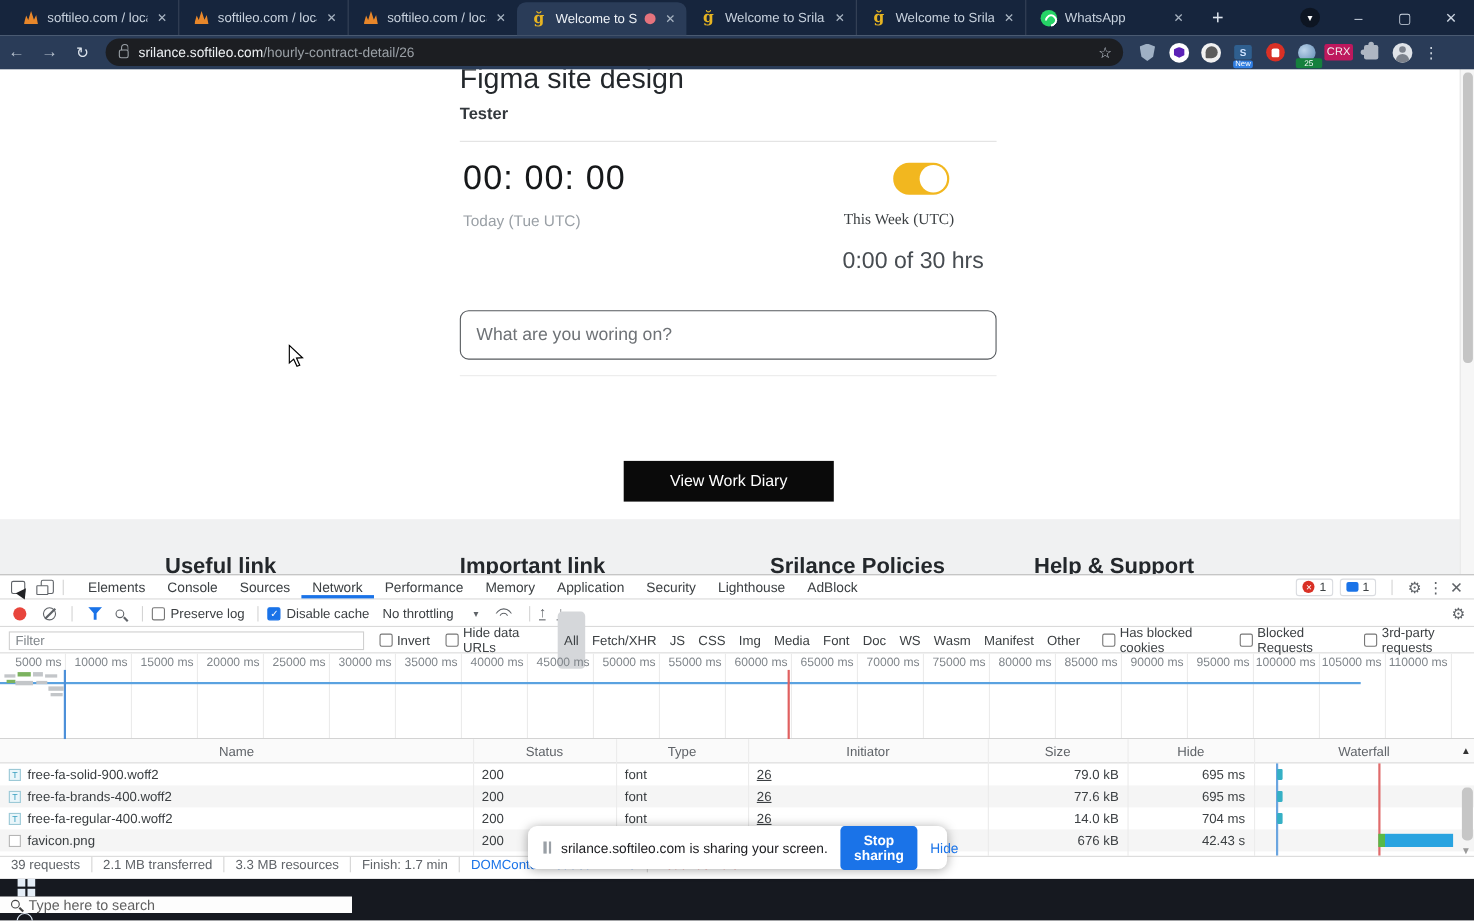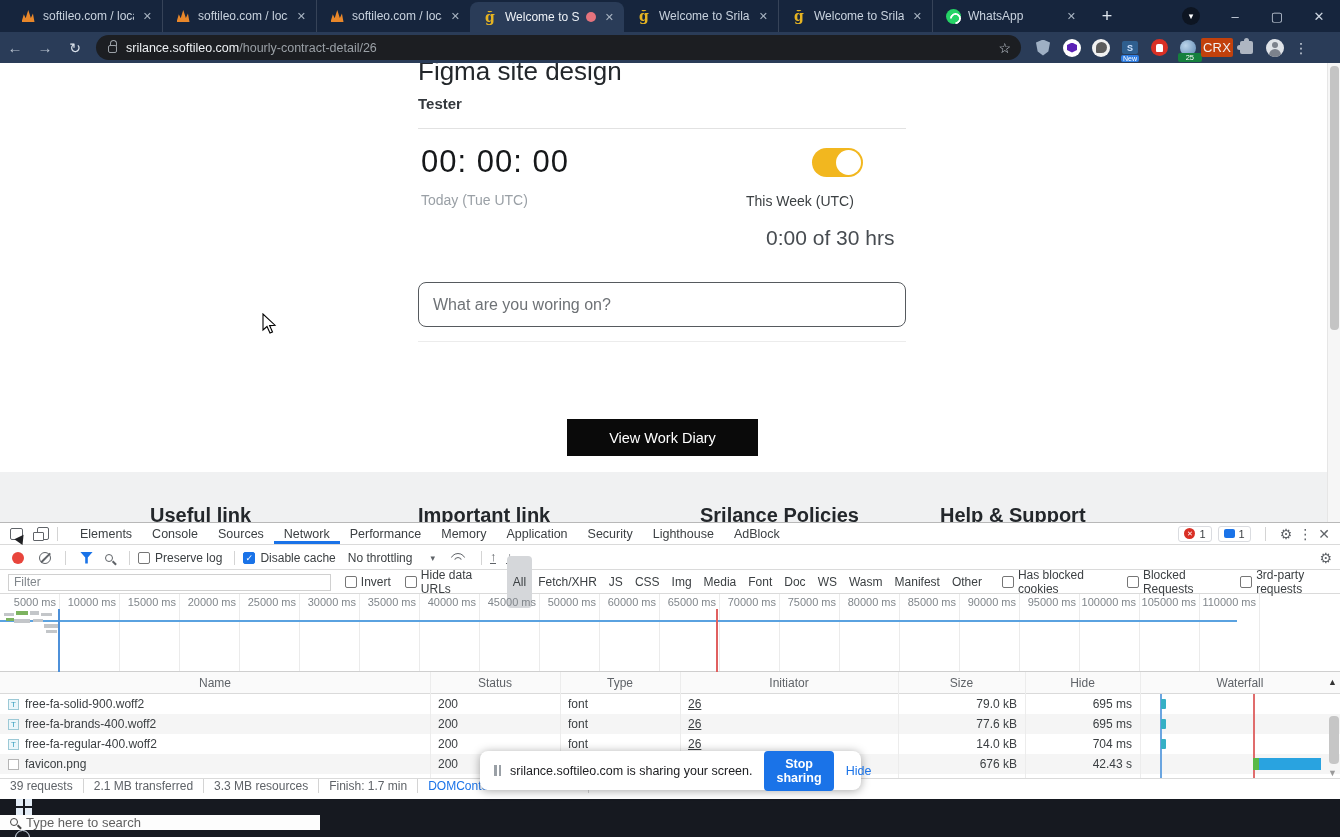--- a/index.html
+++ b/index.html
@@ -43,39 +43,39 @@
   .ic-purple { width:18px; height:18px; background:#fff; border-radius:50%; display:flex; align-items:center; justify-content:center; }
   .ic-purple i { width:10px; height:10px; background:#5b21b6; clip-path:polygon(50% 0,100% 25%,100% 75%,50% 100%,0 75%,0 25%); }
   .ic-gray { width:18px; height:18px; background:#f1f1f1; border-radius:50%; display:flex; align-items:center; justify-content:center; }
   .ic-gray i { width:11px; height:11px; background:#5c5c5c; border-radius:50% 50% 50% 10%; }
   .ic-s { width:16px; height:13px; background:#2f5f8f; color:#cfe3ff; font-size:9px; font-weight:bold; display:flex; align-items:center; justify-content:center; border-radius:2px; }
   .badge-new { position:absolute; left:1px; bottom:-4px; background:#2f7de1; color:#fff; font-size:7px; padding:0 2px; border-radius:2px; }
   .ic-hand { width:17px; height:17px; background:#d93025; border-radius:50%; display:flex; align-items:center; justify-content:center; }
   .ic-hand i { width:7px; height:8px; background:#fff; border-radius:2px 2px 1px 1px; }
   .ic-globe { width:16px; height:16px; border-radius:50%; background:radial-gradient(circle at 35% 35%, #bcd4ea, #5c87b2); }
   .badge-red { position:absolute; right:-4px; bottom:-4px; background:#15803d; color:#fff; font-size:7.5px; padding:0 8px; border-radius:2px; }
-  .ic-crx { background:#c2410c; color:#f1f1f1; font-size:13px; padding:2px 2px; border-radius:2px; letter-spacing:.2px; }
+  .ic-crx { background:#be185d; color:#f1f1f1; font-size:10px; padding:2px 2px; border-radius:2px; letter-spacing:.2px; }
   .ic-puzzle { width:13px; height:13px; background:#aeb6c2; border-radius:2px; position:relative; }
   .ic-puzzle::before { content:""; position:absolute; top:-3px; left:4px; width:5px; height:5px; background:#aeb6c2; border-radius:50%; }
   .ic-puzzle::after { content:""; position:absolute; left:-3px; top:4px; width:5px; height:5px; background:#aeb6c2; border-radius:50%; }
   .ic-avatar { width:18px; height:18px; border-radius:50%; background:#dfe3e8; position:relative; overflow:hidden; }
   .ic-avatar::before { content:""; position:absolute; left:6px; top:3px; width:6px; height:6px; border-radius:50%; background:#7c828c; }
   .ic-avatar::after { content:""; position:absolute; left:3px; top:10px; width:12px; height:8px; border-radius:6px 6px 0 0; background:#7c828c; }
   .kebab { color:#cdd5df; font-size:14px; }
 
   
   .page { position:absolute; left:0; top:63px; width:1340px; height:459px; background:#fff; overflow:hidden; }
   .pg-head { position:absolute; left:418px; top:-7px; font-size:26px; font-weight:500; color:#23272b; }
   .pg-sub { position:absolute; left:418px; top:32px; font-size:15px; font-weight:700; color:#33383d; }
   .hr1 { position:absolute; left:418px; top:65px; width:488px; height:1px; background:#e2e2e2; }
   .pg-timer { position:absolute; left:421px; top:81px; font-size:31px; font-weight:300; color:#16181a; letter-spacing:1px; }
   .pg-timer-label { position:absolute; left:421px; top:129px; font-size:14px; color:#9aa0a6; }
   .toggle { position:absolute; left:812px; top:85px; width:51px; height:29px; border-radius:15px; }
   .toggle .knob { position:absolute; right:2px; top:2px; width:25px; height:25px; border-radius:50%; background:#fff; }
-  .pg-week-label { position:absolute; left:746px; top:130px; font-size:14px; color:#3c4043; }
+  .pg-week-label { position:absolute; left:767px; top:130px; font-size:14px; color:#3c4043;font-family:Liberation Serif, serif; }
   .pg-hours { position:absolute; left:766px; top:163px; font-size:21px; color:#474c51; }
   .task-input { position:absolute; left:418px; top:219px; width:488px; height:45px; border:1.3px solid #565a5e; border-radius:8px; padding:0 14px; font-size:16px; color:#333; font-family:"Liberation Sans", sans-serif; background:#fff; }
   .task-input::placeholder { color:#6e7276; }
   .hr2 { position:absolute; left:418px; top:278px; width:488px; height:1px; background:#ececec; }
   .vwd-btn { position:absolute; left:567px; top:356px; width:191px; height:37px; background:#0a0a0a; color:#fff; font-size:14.5px; border:none; display:flex; align-items:center; justify-content:center; font-family:"Liberation Sans", sans-serif; }
   .pg-footer { position:absolute; left:0; top:409px; width:1340px; height:50px; background:#f0f1f2; }
   .foot-h { position:absolute; top:32px; font-size:20px; font-weight:700; color:#23272b; white-space:nowrap; }
 
   .page-scrollbar { position:absolute; right:0; top:63px; width:13px; height:459px; background:#f6f6f6; border-left:1px solid #e6e6e6; z-index:5; }
   .page-thumb { position:absolute; left:2px; top:3px; width:9px; height:264px; background:#c4c4c4; border-radius:4px; }
@@ -448,20 +448,21 @@
         <div class="ruler-cell">5000 ms</div>
         <div class="ruler-cell">10000 ms</div>
         <div class="ruler-cell">15000 ms</div>
         <div class="ruler-cell">20000 ms</div>
         <div class="ruler-cell">25000 ms</div>
         <div class="ruler-cell">30000 ms</div>
         <div class="ruler-cell">35000 ms</div>
         <div class="ruler-cell">40000 ms</div>
         <div class="ruler-cell">45000 ms</div>
         <div class="ruler-cell">50000 ms</div>
+        <div class="ruler-cell">55000 ms</div>
         <div class="ruler-cell">60000 ms</div>
         <div class="ruler-cell">65000 ms</div>
         <div class="ruler-cell">70000 ms</div>
         <div class="ruler-cell">75000 ms</div>
         <div class="ruler-cell">80000 ms</div>
         <div class="ruler-cell">85000 ms</div>
         <div class="ruler-cell">90000 ms</div>
         <div class="ruler-cell">95000 ms</div>
         <div class="ruler-cell">100000 ms</div>
         <div class="ruler-cell">105000 ms</div>

